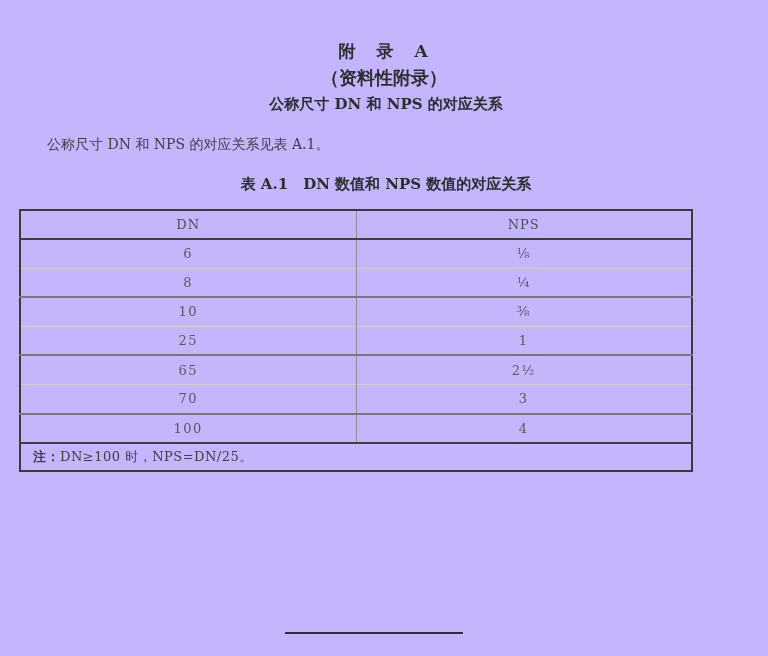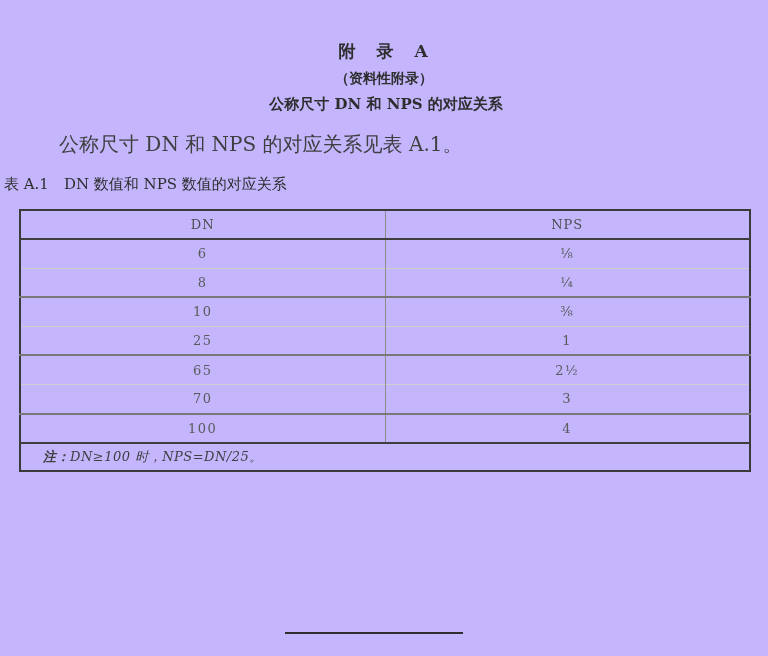--- a/index.html
+++ b/index.html
@@ -16,51 +16,51 @@
     text-align:center;
     font-size:17px;
     font-weight:bold;
     line-height:22px;
     color:#2e2e2e;
     letter-spacing:2px;
   }
   .subtitle{
     margin:7px 0 0 0;
     text-align:center;
-    font-size:14px;
+    font-size:18px;
     font-weight:bold;
     line-height:18px;
     color:#2e2e2e;
   }
   .heading3{
     margin:7px 0 0 4px;
     text-align:center;
     font-size:15px;
     font-weight:bold;
     line-height:20px;
     color:#2e2e2e;
   }
   .intro{
     margin:20px 0 0 19px;
     text-indent:2em;
-    font-size:20px;
+    font-size:14px;
     line-height:20px;
     color:#3f3f3f;
   }
   .caption{
     margin:21px 0 0 4px;
-    text-align:left;
+    text-align:center;
     font-size:15px;
-    font-weight:normal;
+    font-weight:bold;
     color:#2e2e2e;
   }
   table.dn-nps{
     border-collapse:collapse;
     margin:15px 0 0 19px;
-    width:732px;
+    width:674px;
     table-layout:fixed;
     border:2px solid #3a3a3a;
   }
   table.dn-nps th{
     height:25px;
     font-size:13px;
     font-weight:normal;
     color:#4f4f4f;
     letter-spacing:1px;
     text-align:center;
@@ -76,25 +76,24 @@
   table.dn-nps thead th:first-child,
   table.dn-nps tbody td:first-child{
     border-right:1px solid #8c8c8c;
   }
   table.dn-nps tbody tr + tr td{border-top:1px solid #cfcfcf;}
   table.dn-nps tbody tr:nth-child(odd):not(:first-child) td{border-top:2px solid #787878;}
   table.dn-nps tfoot td{
     border-top:2px solid #3f3f3f;
     height:24px;
     text-align:left;
-    padding-left:22px;
+    padding-left:12px;
     font-size:13px;
     color:#404040;
     letter-spacing:0.5px;
-    font-style:italic;
   }
   table.dn-nps tfoot td .note-label{font-weight:bold;}
   .footer-rule{
     position:absolute;
     left:285px;
     top:632px;
     width:178px;
     height:2px;
     background:#2e2e2e;
   }

